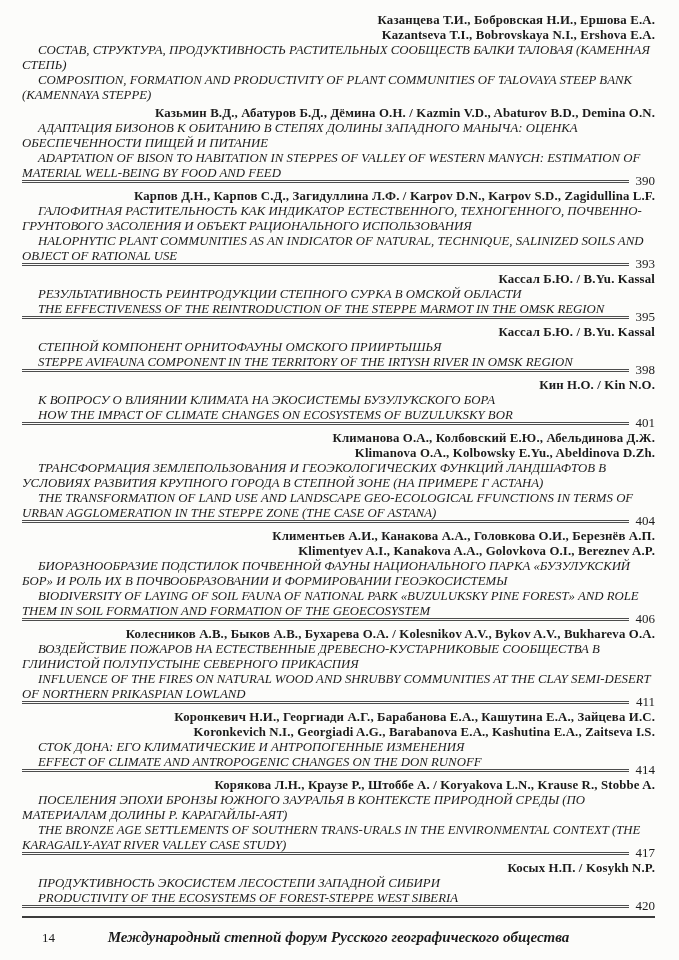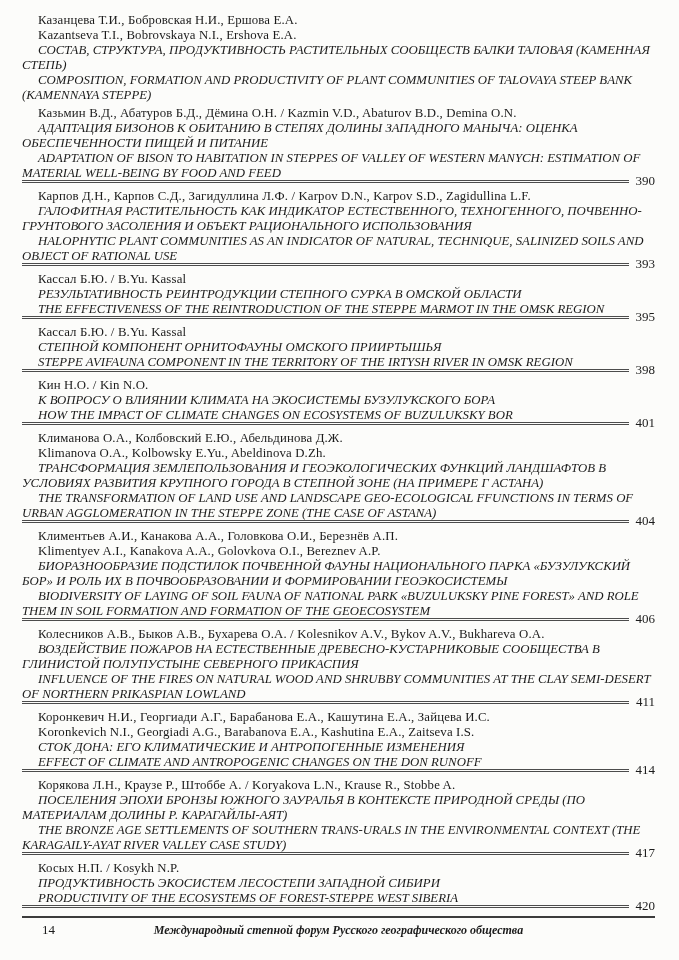--- a/index.html
+++ b/index.html
@@ -14,23 +14,24 @@
     line-height:15px;
     overflow:hidden;
   }
   .content {
     position:absolute;
     top:13px; left:22px; right:24px;
   }
   .entry { margin-bottom:3px; }
   .entry p { margin:0; }
   p.authors {
-    font-weight:normal;
+    font-weight:bold;
     text-indent:16px;
     letter-spacing:0.15px;
+    text-align:right;
   }
   p.title {
     text-indent:16px;
     font-style:italic;
   }
   .rule-row {
     display:flex;
     align-items:flex-end;
     height:9px;
     margin-top:-4px;
@@ -45,36 +46,36 @@
     margin-left:7px;
     font-size:13px;
     line-height:11px;
     white-space:nowrap;
   }
   .footer {
     position:absolute;
     left:22px; right:24px;
     top:916px;
     border-top:2px solid #3c3c3c;
-    padding-top:4px;
+    padding-top:12px;
     display:flex;
     align-items:baseline;
   }
   .folio {
     width:70px;
     padding-left:20px;
     font-size:13px;
     box-sizing:border-box;
   }
   .running-title {
     flex:1;
     text-align:center;
     font-style:italic;
     font-weight:bold;
-    font-size:12px;
+    font-size:15px;
   }
   .footer-spacer { width:70px; }
 </style>
 </head>
 <body>
 
 <div class="page">
   <div class="content">
   <div class="entry">
     <div>

